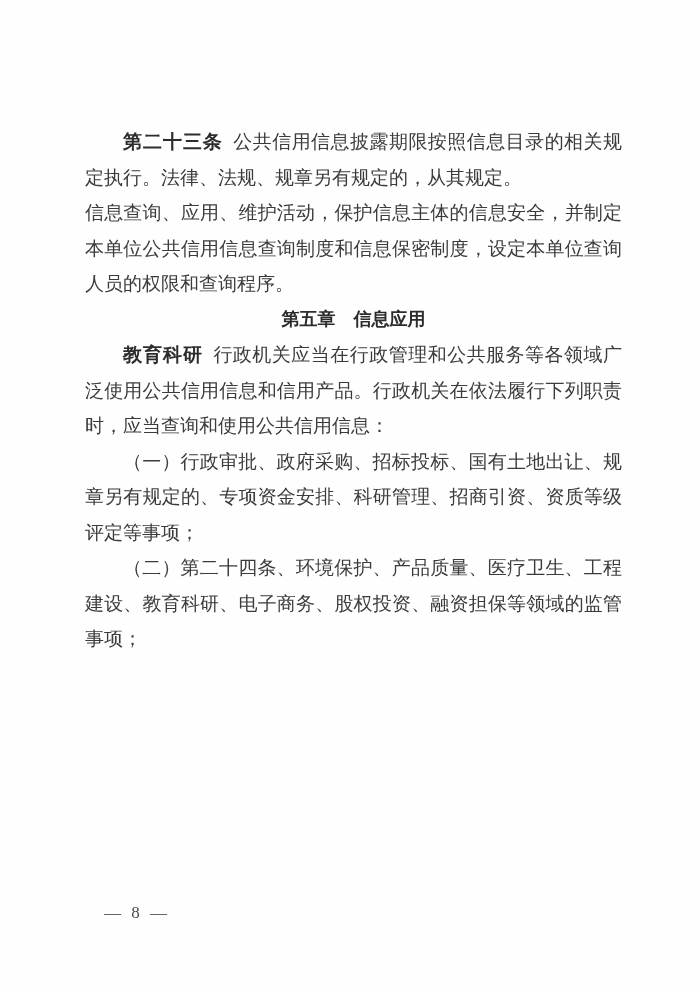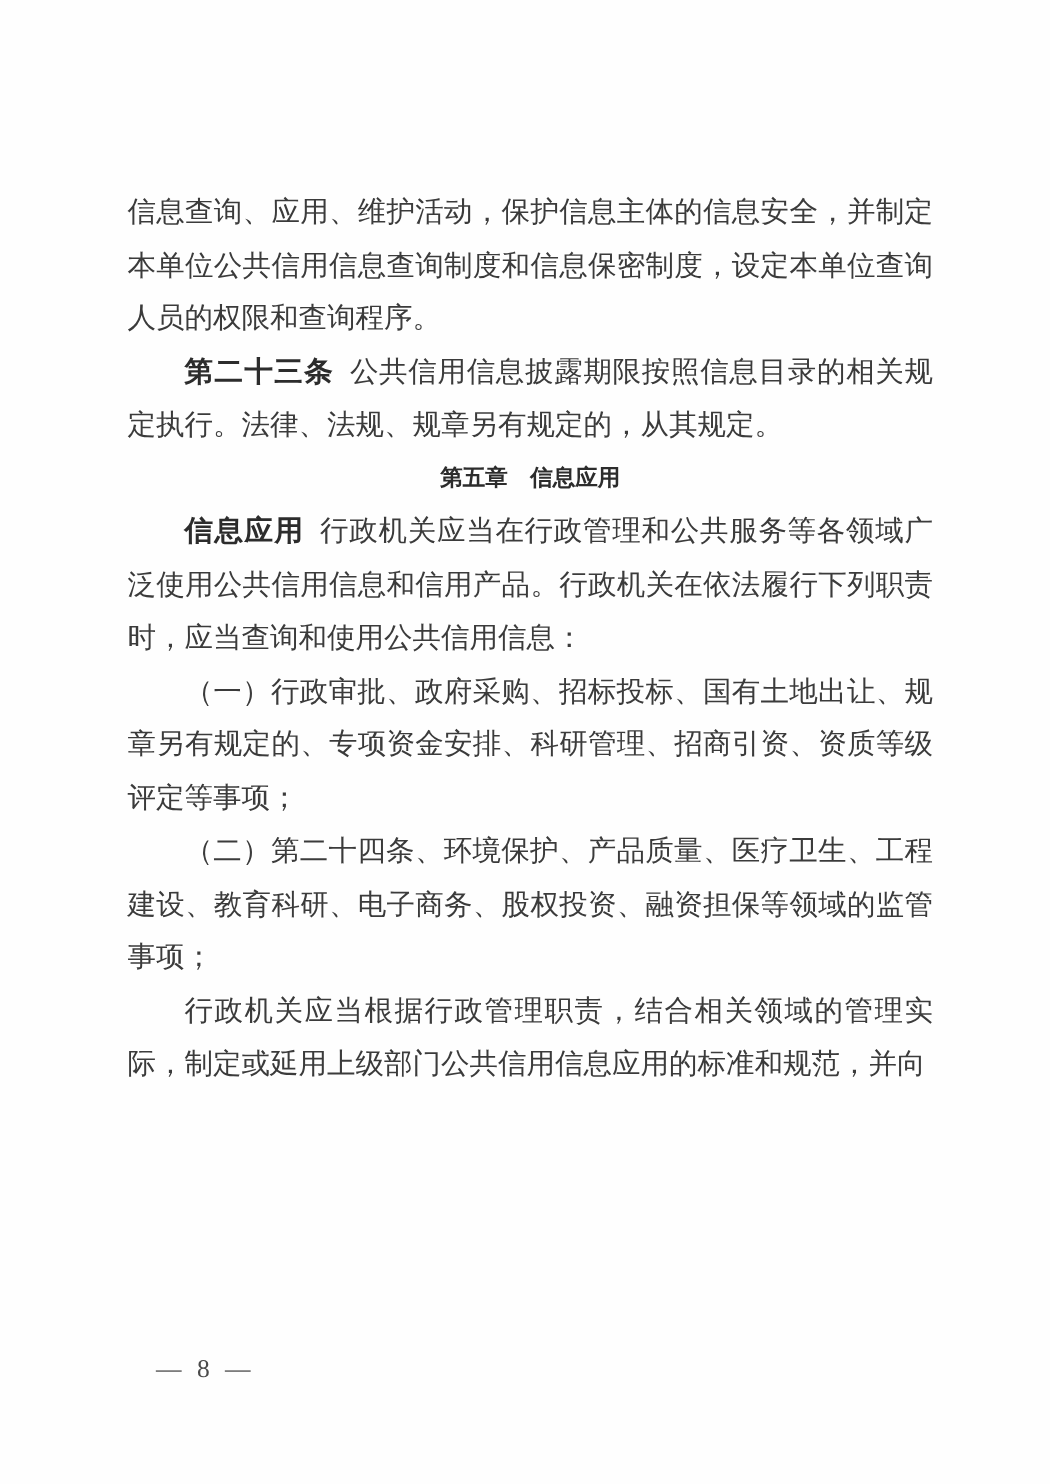--- a/index.html
+++ b/index.html
@@ -28,21 +28,21 @@
   }
   .para { text-indent: 2em; }
   .para.no-indent { text-indent: 0; }
   .lead {
     font-weight: bold;
     color: #2c2c2c;
     margin-right: 0.55em;
     letter-spacing: 0.5px;
   }
   .chapter {
-    font-size: 15px;
+    font-size: 18px;
     font-weight: bold;
     color: #2c2c2c;
     text-align: center;
     text-indent: 0;
     line-height: 35.5px;
   }
   .footer {
     position: absolute;
     left: 104px;
     top: 903px;
@@ -51,40 +51,39 @@
     letter-spacing: 3px;
   }
 </style>
 </head>
 <body>
 
 <div class="page">
 
   <main class="content">
 
-    <p class="para no-indent">信息查询、应用、维护活动，保护信息主体的信息安全，并制定本单位公共信用信息查询制度和信息保密制度，设定本单位查询人员的权限和查询程序。</p>
-
     <p class="para">
       <span class="lead">第二十三条</span><span>公共信用信息披露期限按照信息目录的相关规定执行。法律、法规、规章另有规定的，从其规定。</span>
     </p>
+
+    <p class="para no-indent">信息查询、应用、维护活动，保护信息主体的信息安全，并制定本单位公共信用信息查询制度和信息保密制度，设定本单位查询人员的权限和查询程序。</p>
 
 
     <h2 class="chapter">第五章　信息应用</h2>
 
     <p class="para">
-      <span class="lead">信息应用</span><span>行政机关应当在行政管理和公共服务等各领域广泛使用公共信用信息和信用产品。行政机关在依法履行下列职责时，应当查询和使用公共信用信息：</span>
+      <span class="lead">教育科研</span><span>行政机关应当在行政管理和公共服务等各领域广泛使用公共信用信息和信用产品。行政机关在依法履行下列职责时，应当查询和使用公共信用信息：</span>
     </p>
 
     <p class="para">（一）行政审批、政府采购、招标投标、国有土地出让、规章另有规定的、专项资金安排、科研管理、招商引资、资质等级评定等事项；</p>
 
     <p class="para">（二）第二十四条、环境保护、产品质量、医疗卫生、工程建设、教育科研、电子商务、股权投资、融资担保等领域的监管事项；</p>
 
 
 
-    <p class="para">行政机关应当根据行政管理职责，结合相关领域的管理实际，制定或延用上级部门公共信用信息应用的标准和规范，并向</p>
 
   </main>
 
   <footer class="footer">
     <span>— 8 —</span>
   </footer>
 
 </div>
 
 </body></html>

